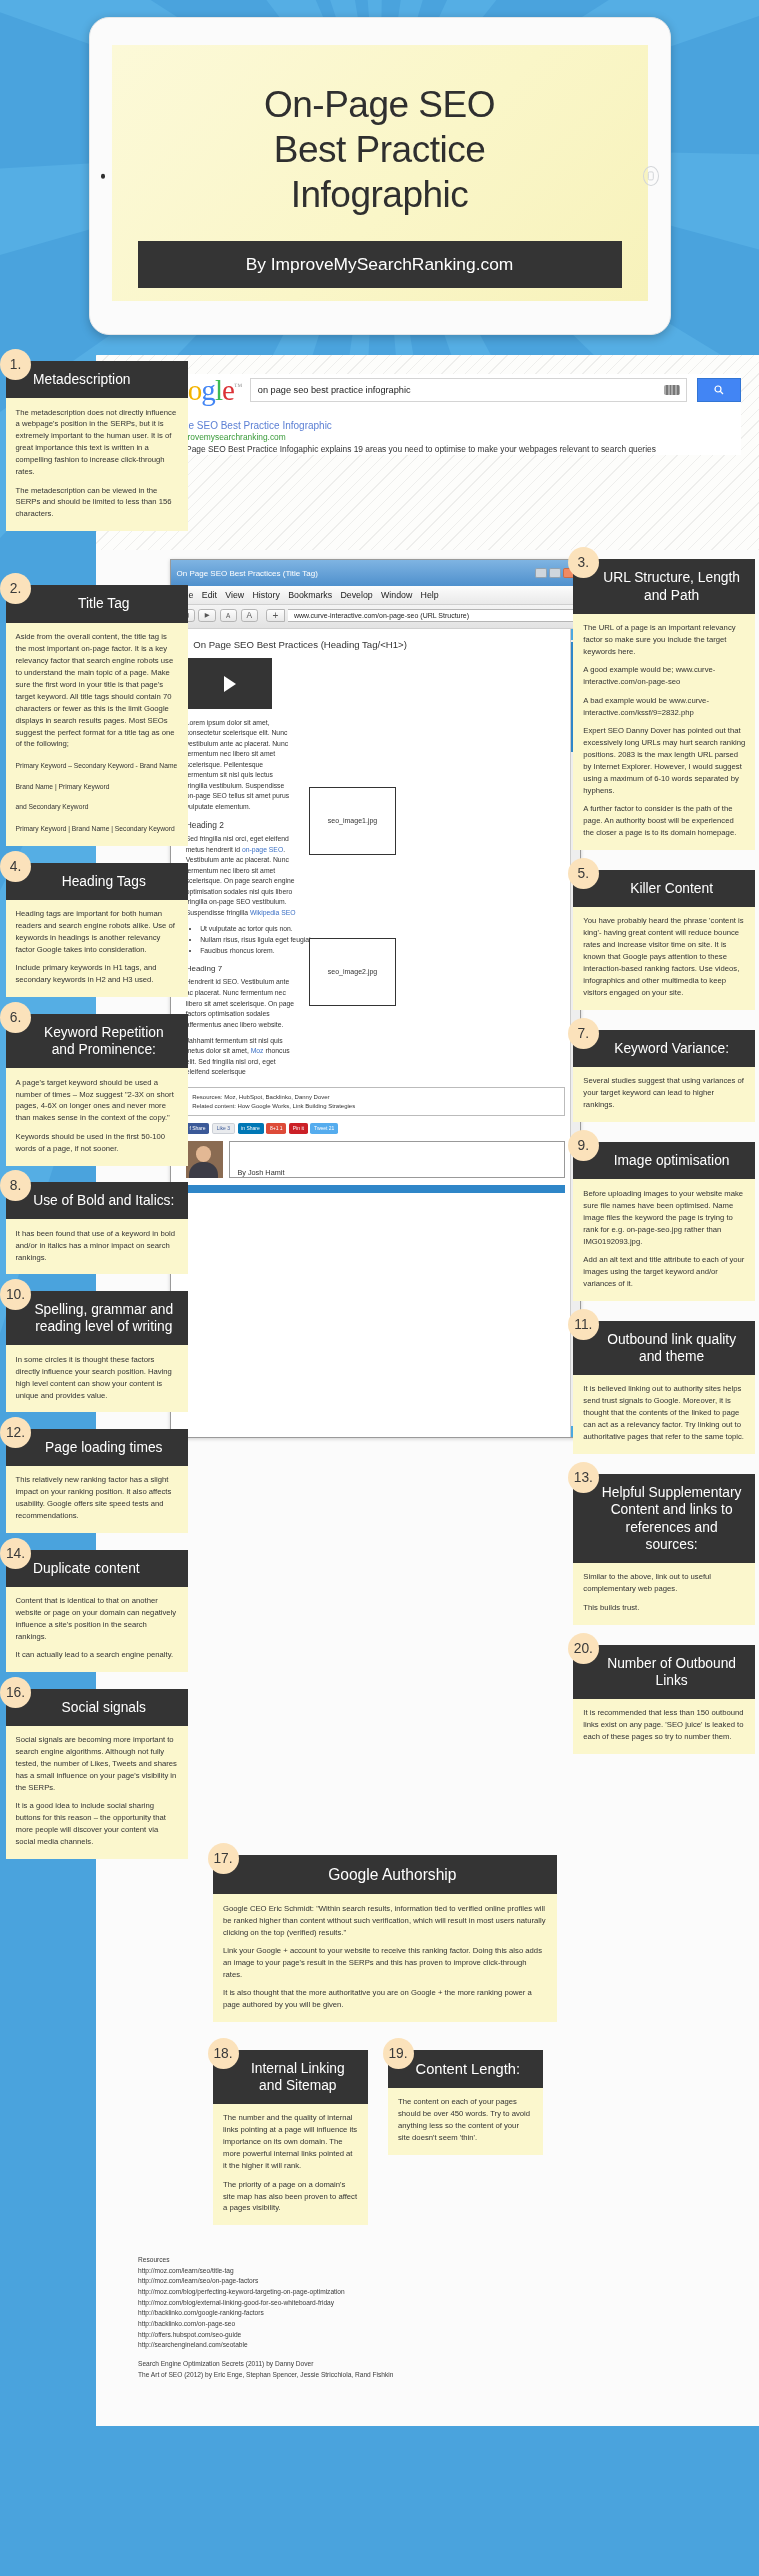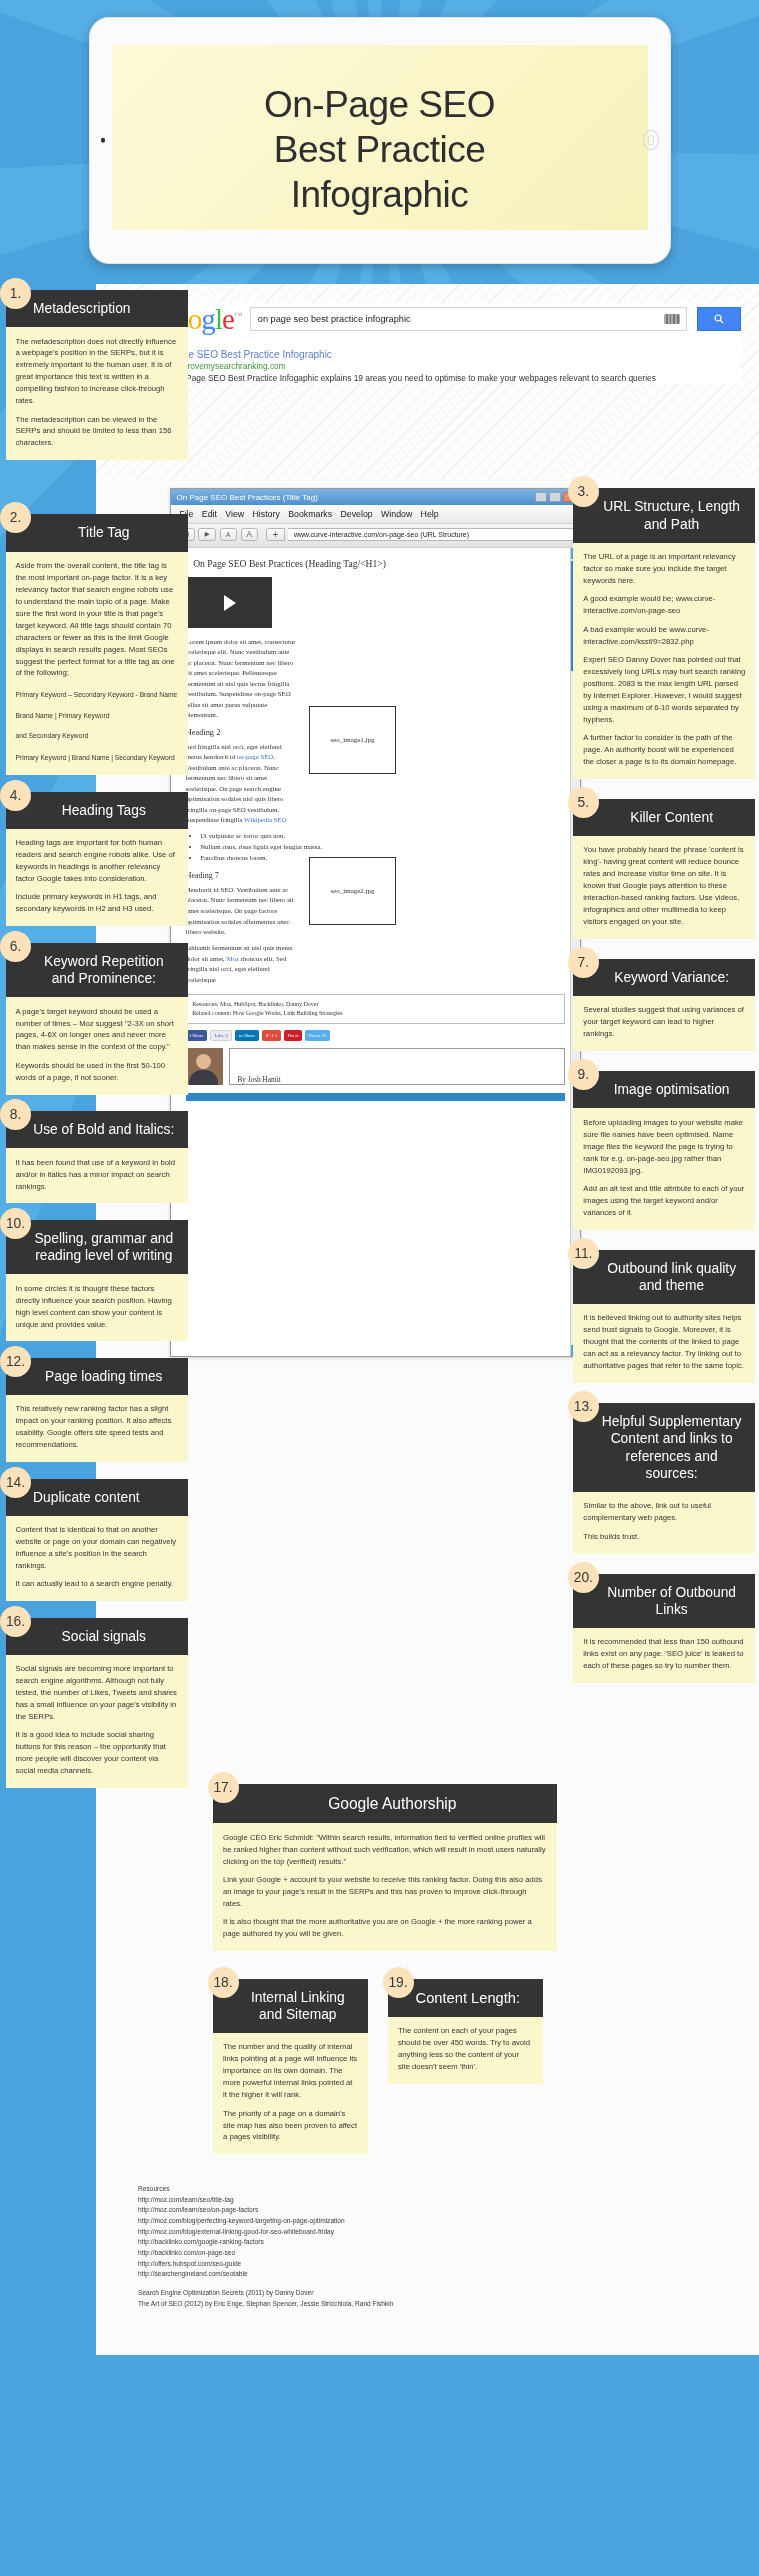--- a/index.html
+++ b/index.html
@@ -128,21 +128,21 @@
   .gres-desc { color: #333; font-size: 8.4px; line-height: 1.42; }
 
   
   .browser {
     position: absolute; left: 170px; top: 0; width: 411px;
     background: #f0f0f0; border: 0.9px solid #9a9a9a; z-index: 3;
     box-shadow: 0 0.9px 3.7px rgba(0,0,0,.18);
   }
   .bw-title {
     background: linear-gradient(#7fb4e2,#4f90cd); color: #fff; font-size: 8px;
-    padding: 3.7px 5.5px; display: flex; align-items: center; height: 16px;
+    padding: 3.7px 5.5px; display: flex; align-items: center; height: 26px;
   }
   .bw-title .t { flex: 1; }
   .bw-btns { display: flex; gap: 1.8px; }
   .bw-btns span {
     width: 12px; height: 10px; border-radius: 1.8px; display: inline-block;
     background: #cfd6dd; border: 0.9px solid #93a2b0;
   }
   .bw-btns span.close { background: #f08a63; border-color: #c96b48; }
   .bw-menu {
     background: linear-gradient(#fcfcfc,#e9e9e9); border-bottom: 0.9px solid #cfcfcf;
@@ -161,21 +161,21 @@
   .bw-bar .plus {
     background: linear-gradient(#fdfdfd,#e8e8e8); border: 0.9px solid #b5b5b5;
     border-radius: 2.8px 0 0 2.8px; width: 18.4px; height: 13.8px; font-size: 10px;
     display: flex; align-items: center; justify-content: center; color: #555; margin-left: 4.6px;
   }
   .bw-url {
     flex: 1; background: #fff; border: 0.9px solid #b5b5b5; border-left: none;
     height: 13.8px; display: flex; align-items: center; padding: 0 5.5px;
     font-size: 7px; color: #222;
   }
-  .bw-body { background: #fff; padding: 8.3px 9.2px 11px 9.2px; position: relative; min-height: 808px; font-family: Liberation Serif, serif; }
+  .bw-body { background: #fff; padding: 8.3px 9.2px 11px 9.2px; position: relative; min-height: 808px; }
   .bw-scroll {
     position: absolute; right: 0; top: 0; bottom: 0; width: 10px;
     background: #eee; border-left: 0.9px solid #ccc;
   }
   .bw-scroll .thumb { position:absolute; left:0; top:13px; width:10px; height:110px; background:#2f86c8; }
   .bw-scroll .ar { position:absolute; left:0; width:10px; height:11px; background:#4aa8e0; }
   .bw-scroll .ar.up { top:0; } .bw-scroll .ar.dn { bottom:0; }
   .bw-h1 { font-size: 9.6px; color: #333; margin: 1.8px 0 8.3px 13px; }
   .bw-video {
     width: 86px; height: 51px; background: #343434; margin: 0 0 8.3px 5.5px;
@@ -263,20 +263,21 @@
       <span class="tablet-dot"></span>
       <span class="tablet-home">
           <i></i>
         </span>
       <div class="hero-card">
         <div class="hero-title">
           <div>On-Page SEO</div>
           <div>Best Practice</div>
           <div>Infographic</div>
         </div>
+        <div class="hero-byline">By ImproveMySearchRanking.com</div>
       </div>
     </div>
   </div>
 
   <div style="position:relative; margin-top:20px;">
     <div class="white-base"></div>
 
     <div class="serp-band" style="height:204px;">
       <div class="serp-paper"></div>
 

